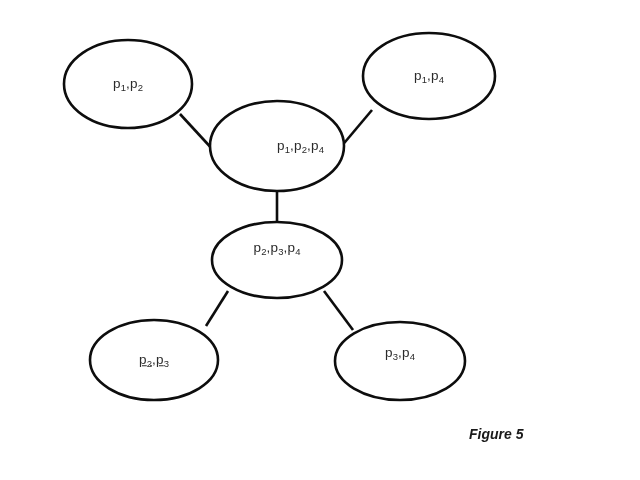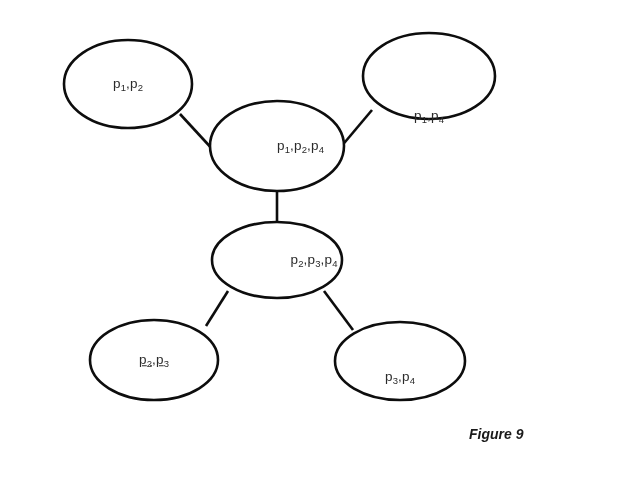--- a/index.html
+++ b/index.html
@@ -77,20 +77,20 @@
       <ellipse class="node-ellipse" cx="429" cy="76" rx="66" ry="43"></ellipse>
       <ellipse class="node-ellipse" cx="277" cy="146" rx="67" ry="45"></ellipse>
       <ellipse class="node-ellipse" cx="277" cy="260" rx="65" ry="38"></ellipse>
       <ellipse class="node-ellipse" cx="154" cy="360" rx="64" ry="40"></ellipse>
       <ellipse class="node-ellipse" cx="400" cy="361" rx="65" ry="39"></ellipse>
     </g>
 </svg>
 
 <div id="labels-layer">
     <div class="node-label" style="left: 128px; top: 84px;">p<sub>1</sub>,p<sub>2</sub></div>
-    <div class="node-label" style="left: 429px; top: 76px; margin-top: 40px;">p<sub>1</sub>,p<sub>4</sub></div>
+    <div class="node-label" style="left: 429px; top: 76px;">p<sub>1</sub>,p<sub>4</sub></div>
     <div class="node-label" style="left: 277px; top: 146px; padding-left: 47px;">p<sub>1</sub>,p<sub>2</sub>,p<sub>4</sub></div>
-    <div class="node-label" style="left: 277px; top: 260px; margin-left: 37px;">p<sub>2</sub>,p<sub>3</sub>,p<sub>4</sub></div>
+    <div class="node-label" style="left: 277px; top: 248px;">p<sub>2</sub>,p<sub>3</sub>,p<sub>4</sub></div>
     <div class="node-label" style="left: 154px; top: 360px; text-decoration: underline;">p<sub>2</sub>,p<sub>3</sub></div>
-    <div class="node-label" style="left: 400px; top: 377px;">p<sub>3</sub>,p<sub>4</sub></div>
+    <div class="node-label" style="left: 400px; top: 353px;">p<sub>3</sub>,p<sub>4</sub></div>
   </div>
 
-<div id="figure-caption">Figure 9</div>
+<div id="figure-caption">Figure 5</div>
 
 </body></html>

